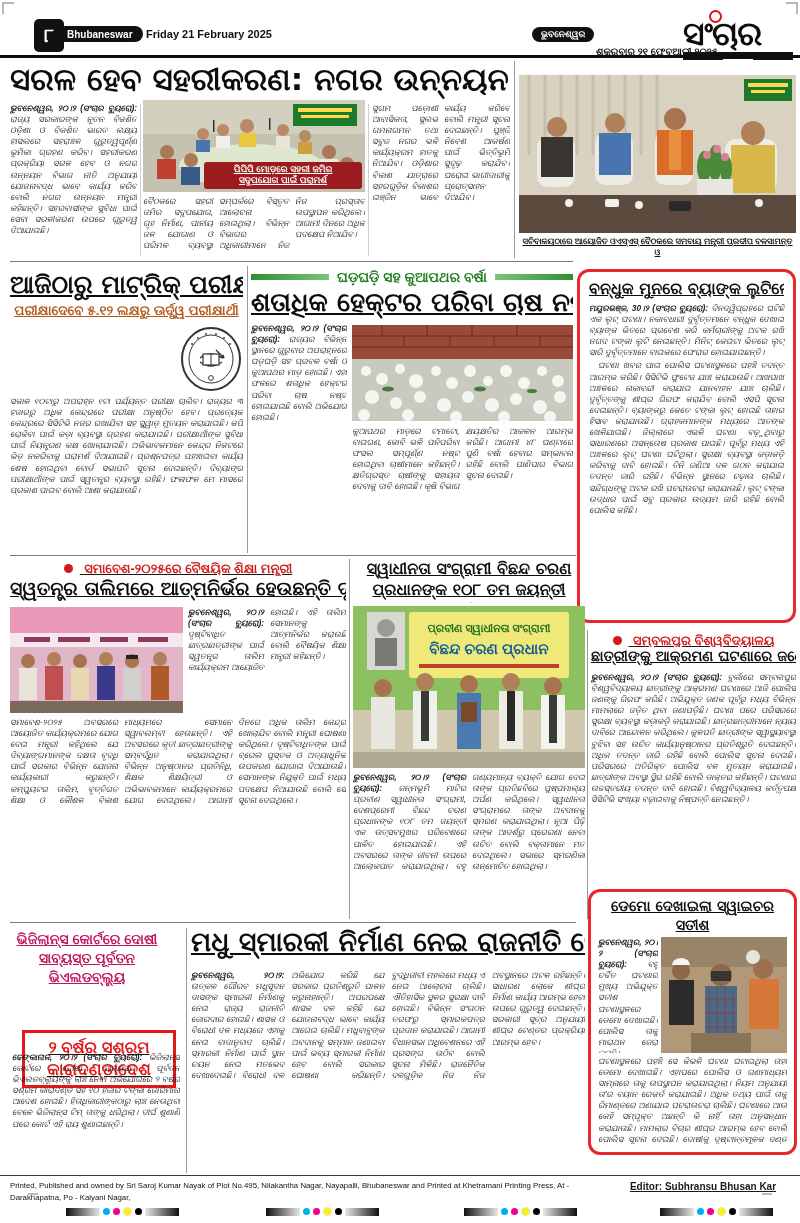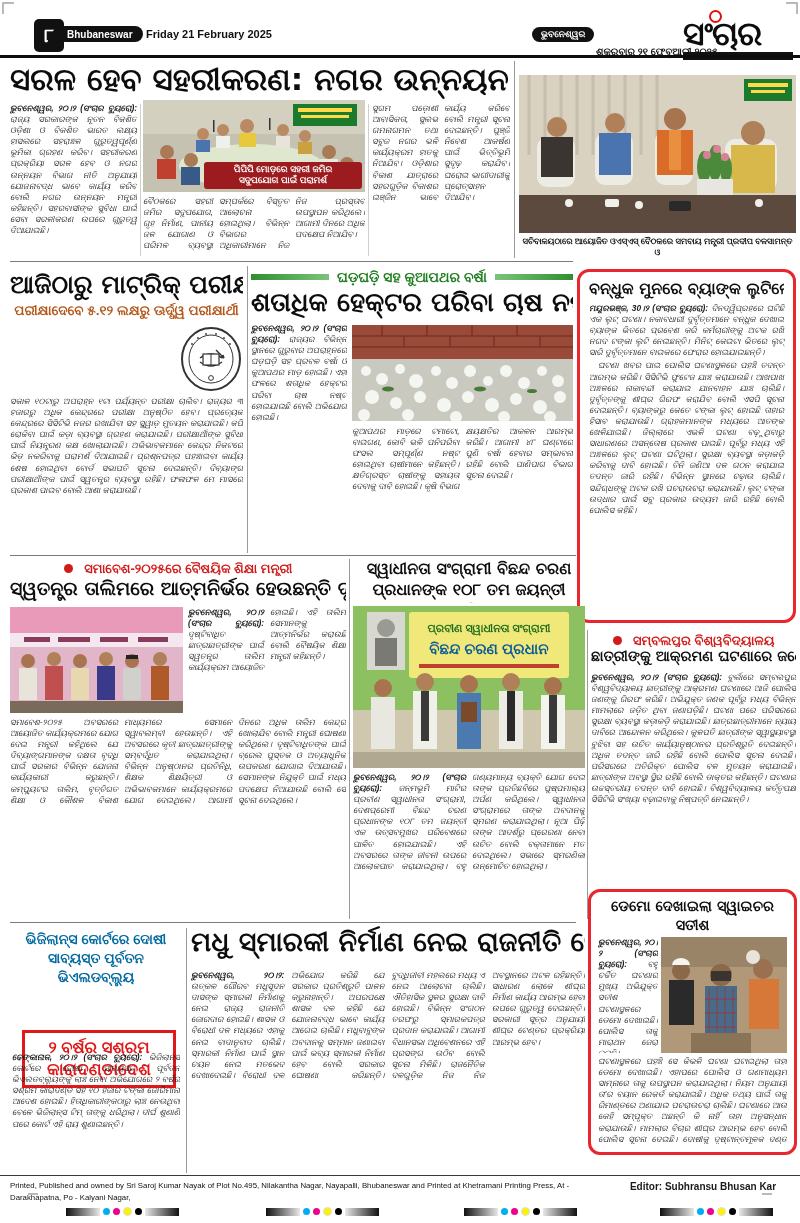--- a/index.html
+++ b/index.html
@@ -1,20 +1,20 @@
 <!DOCTYPE html>
 <html><head>
 <meta charset="utf-8">
 <style>
   html,body{margin:0;padding:0;background:#fff;}
   .page{position:relative;width:800px;height:1223px;background:#fff;overflow:hidden;
         font-family:"Liberation Sans",sans-serif;color:#1a1a1a;}
   .abs{position:absolute;}
   .b{font-weight:bold;}
-  .ctr{text-align:center;}
+  .ctr{text-align:center;text-decoration:underline;}
   .jst{text-align:justify;text-justify:inter-word;}
   .clip{overflow:hidden;}
   .nowrap{white-space:nowrap;}
   .body-txt{font-size:8.4px;line-height:1.32;color:#1c1c1c;font-style:italic;}
   .cols2{column-count:2;column-gap:6px;}
   .cols3{column-count:3;column-gap:6px;}
   .cols4{column-count:4;column-gap:7px;}
   .rule-v{width:1px;background:#9a9a9a;}
   .rule-h{height:1px;background:#7a7a7a;}
   .col-rule{width:1px;background:#cfcfcf;}
@@ -371,21 +371,21 @@
     <span class="kicker-red" style="font-size:13px;">ସମ୍ବଲପୁର ବିଶ୍ୱବିଦ୍ୟାଳୟ</span>
   </div>
   <div class="abs headline ctr nowrap clip" style="left:591px;top:648px;width:205px;height:20px;font-size:14.5px;">ଛାତ୍ରୀଙ୍କୁ ଆକ୍ରମଣ ଘଟଣାରେ ଜଣେ ଗିରଫ</div>
   <div class="abs body-txt jst clip" style="left:591px;top:672px;width:205px;height:214px;">
     <span class="dl">ଭୁବନେଶ୍ୱର, ୨୦।୨ (ସଂଚାର ବ୍ୟୁରୋ):</span>
     <span>ବୁର୍ଲାରେ ସମ୍ବଲପୁର ବିଶ୍ୱବିଦ୍ୟାଳୟ ଛାତ୍ରୀଙ୍କୁ ଆକ୍ରମଣ ଘଟଣାରେ ଆଜି ପୋଲିସ ଜଣଙ୍କୁ ଗିରଫ କରିଛି। ଅଭିଯୁକ୍ତ ଜଣକ ପୂର୍ବରୁ ମଧ୍ୟ ବିଭିନ୍ନ ମାମଲାରେ ଜଡ଼ିତ ଥିବା ଜଣାପଡ଼ିଛି। ଘଟଣା ପରେ ପରିସରରେ ସୁରକ୍ଷା ବ୍ୟବସ୍ଥା କଡ଼ାକଡ଼ି କରାଯାଇଛି। ଛାତ୍ରଛାତ୍ରୀମାନେ ନ୍ୟାୟ ଦାବିରେ ଆନ୍ଦୋଳନ କରିଥିଲେ। କୁଳପତି ଛାତ୍ରୀଙ୍କ ସ୍ୱାସ୍ଥ୍ୟାବସ୍ଥା ବୁଝିବା ସହ ଉଚିତ କାର୍ଯ୍ୟାନୁଷ୍ଠାନର ପ୍ରତିଶ୍ରୁତି ଦେଇଛନ୍ତି। ଅଧିକ ତଦନ୍ତ ଜାରି ରହିଛି ବୋଲି ପୋଲିସ ସୂଚନା ଦେଇଛି। ପରିସରରେ ଅତିରିକ୍ତ ପୋଲିସ ବଳ ମୁତୟନ କରାଯାଇଛି। ଛାତ୍ରୀଙ୍କ ଅବସ୍ଥା ସ୍ଥିର ରହିଛି ବୋଲି ଡାକ୍ତର କହିଛନ୍ତି। ଘଟଣାର ଉଚ୍ଚସ୍ତରୀୟ ତଦନ୍ତ ଦାବି ହୋଇଛି। ବିଶ୍ୱବିଦ୍ୟାଳୟ କର୍ତ୍ତୃପକ୍ଷ ସିସିଟିଭି ସଂଖ୍ୟା ବଢ଼ାଇବାକୁ ନିଷ୍ପତ୍ତି ନେଇଛନ୍ତି।</span>
   </div>
 
   <div class="abs rule-h" style="left:10px;top:922px;width:566px;"></div>
 
-  <div class="abs b ctr clip" style="left:12px;top:930px;width:168px;height:58px;font-size:14px;line-height:1.35;color:#0369a1;">ଭିଜିଲାନ୍ସ କୋର୍ଟରେ ଦୋଷୀ ସାବ୍ୟସ୍ତ ପୂର୍ବତନ ଭିଏଲଡବ୍ଲ୍ୟୁ</div>
+  <div class="abs b ctr clip" style="left:3px;top:930px;width:168px;height:58px;font-size:14px;line-height:1.35;color:#be185d;">ଭିଜିଲାନ୍ସ କୋର୍ଟରେ ଦୋଷୀ ସାବ୍ୟସ୍ତ ପୂର୍ବତନ ଭିଏଲଡବ୍ଲ୍ୟୁ</div>
   <div class="abs ctr" style="left:22px;top:992px;width:148px;height:52px;border:3px solid #e01818;display:flex;flex-direction:column;justify-content:center;margin-top:38px;">
     <span class="b" style="font-size:16.5px;color:#e01818;line-height:1.35;">୨ ବର୍ଷର ସଶ୍ରମ</span>
     <span class="b" style="font-size:17px;color:#e01818;line-height:1.35;">କାରାଦଣ୍ଡାଦେଶ</span>
   </div>
   <div class="abs body-txt jst clip" style="left:12px;top:1052px;width:168px;height:120px;">
     <span class="dl">ଢେଙ୍କାନାଳ, ୨୦।୨ (ସଂଚାର ବ୍ୟୁରୋ):</span>
     <span>ଭିଜିଲାନ୍ସ କୋର୍ଟରେ ଦୋଷୀ ସାବ୍ୟସ୍ତ ପୂର୍ବତନ ଭିଏଲଡବ୍ଲ୍ୟୁଙ୍କୁ ଲାଞ୍ଚ ନେବା ଅଭିଯୋଗରେ ୨ ବର୍ଷର ସଶ୍ରମ କାରାଦଣ୍ଡ ସହ ୧୦ ହଜାର ଟଙ୍କା ଜୋରିମାନା ଆଦେଶ ହୋଇଛି। ହିତାଧିକାରୀଙ୍କଠାରୁ ଲାଞ୍ଚ ନେଉଥିବା ବେଳେ ଭିଜିଲାନ୍ସ ଟିମ୍ ତାଙ୍କୁ ଧରିଥିଲା। ଦୀର୍ଘ ଶୁଣାଣି ପରେ କୋର୍ଟ ଏହି ରାୟ ଶୁଣାଇଛନ୍ତି।</span>
   </div>
   <div class="abs rule-v" style="left:186px;top:928px;height:245px;"></div>
 

